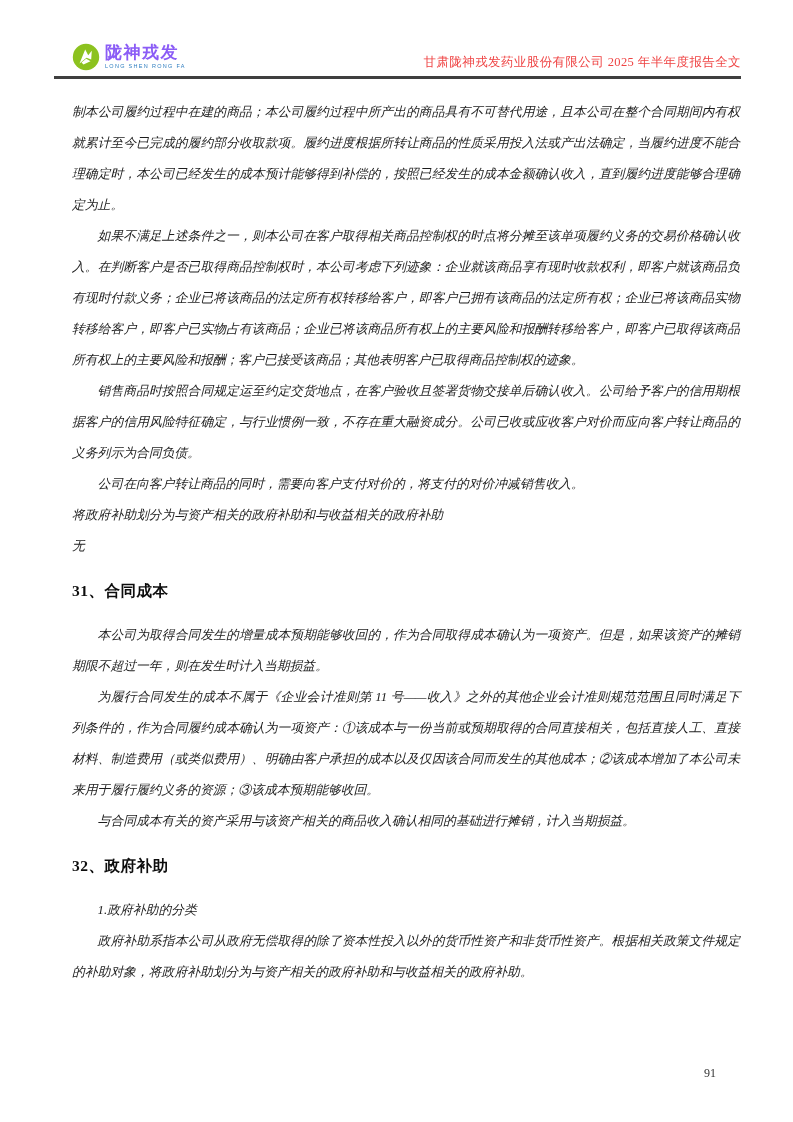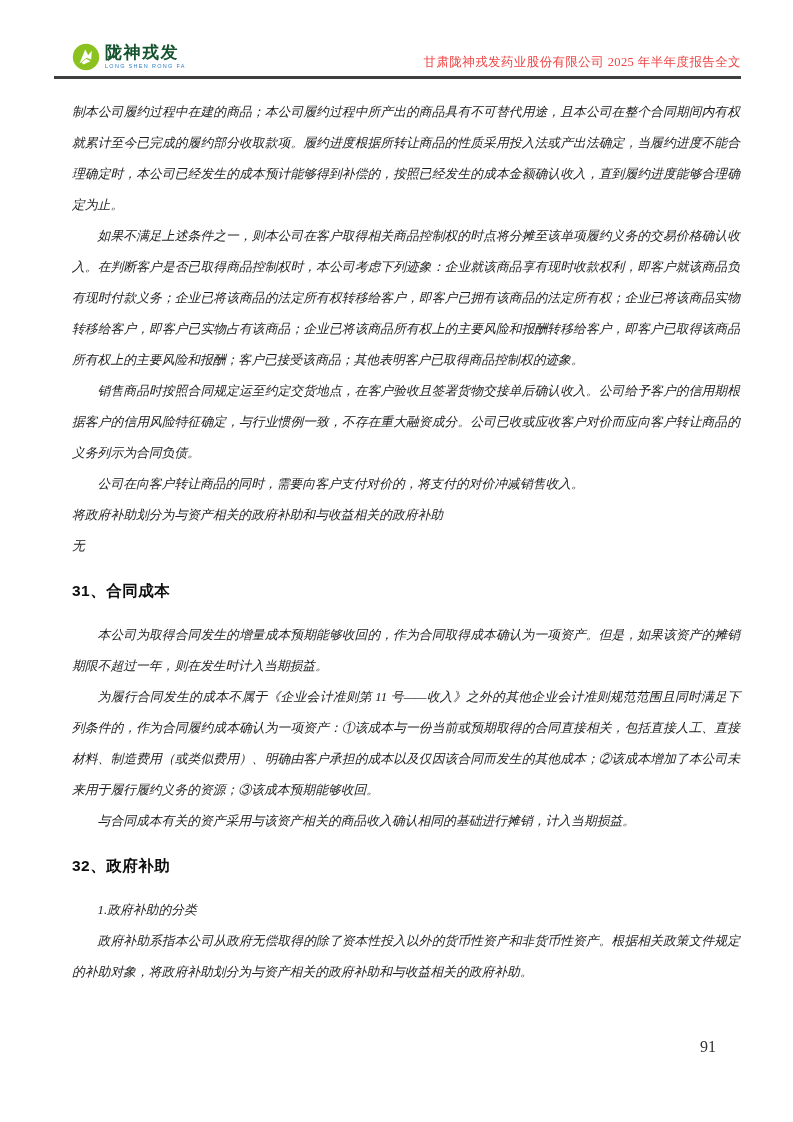--- a/index.html
+++ b/index.html
@@ -25,21 +25,21 @@
     align-items:flex-end;
     padding-bottom:5px;
   }
   .logo { display:flex; align-items:center; margin-left:18px; }
   .logo-circle { width:28px; height:28px; display:block; }
   .logo-text { margin-left:5px; display:flex; flex-direction:column; line-height:1; }
   .brand-cn {
     font-family:"Liberation Sans","DejaVu Sans",sans-serif;
     font-weight:bold;
     font-size:17px;
-    color:#14532d;
+    color:#8b5cf6;
     letter-spacing:1.5px;
   }
   .brand-en {
     font-family:"Liberation Sans","DejaVu Sans",sans-serif;
     font-size:5.5px;
     color:#2f7ec0;
     letter-spacing:1.3px;
     margin-top:3px;
   }
   .header-title {
@@ -56,36 +56,36 @@
     width:668px;
     top:97px;
     font-size:12.8px;
     line-height:31px;
     text-align:justify;
     color:#1c1c1c;
   }
   .content p { margin:0; text-align:justify;font-style:italic; }
   .indent { text-indent:2em; }
   .section-heading {
-    font-family:Liberation Sans, sans-serif;
+    font-family:Liberation Serif, serif;
     font-size:15.5px;
     font-weight:bold;
     color:#0d0d0d;
     line-height:31px;
     margin:13px 0 14px 0;
     text-align:left;
     letter-spacing:0.5px;
   }
 
   
   .page-number {
     position:absolute;
     right:77px;
-    top:1038px;
-    font-size:16px;
+    top:1066px;
+    font-size:12px;
     color:#333333;
   }
 </style>
 </head>
 <body>
 
 <div class="page">
 
   <header class="header">
     <div class="logo">

